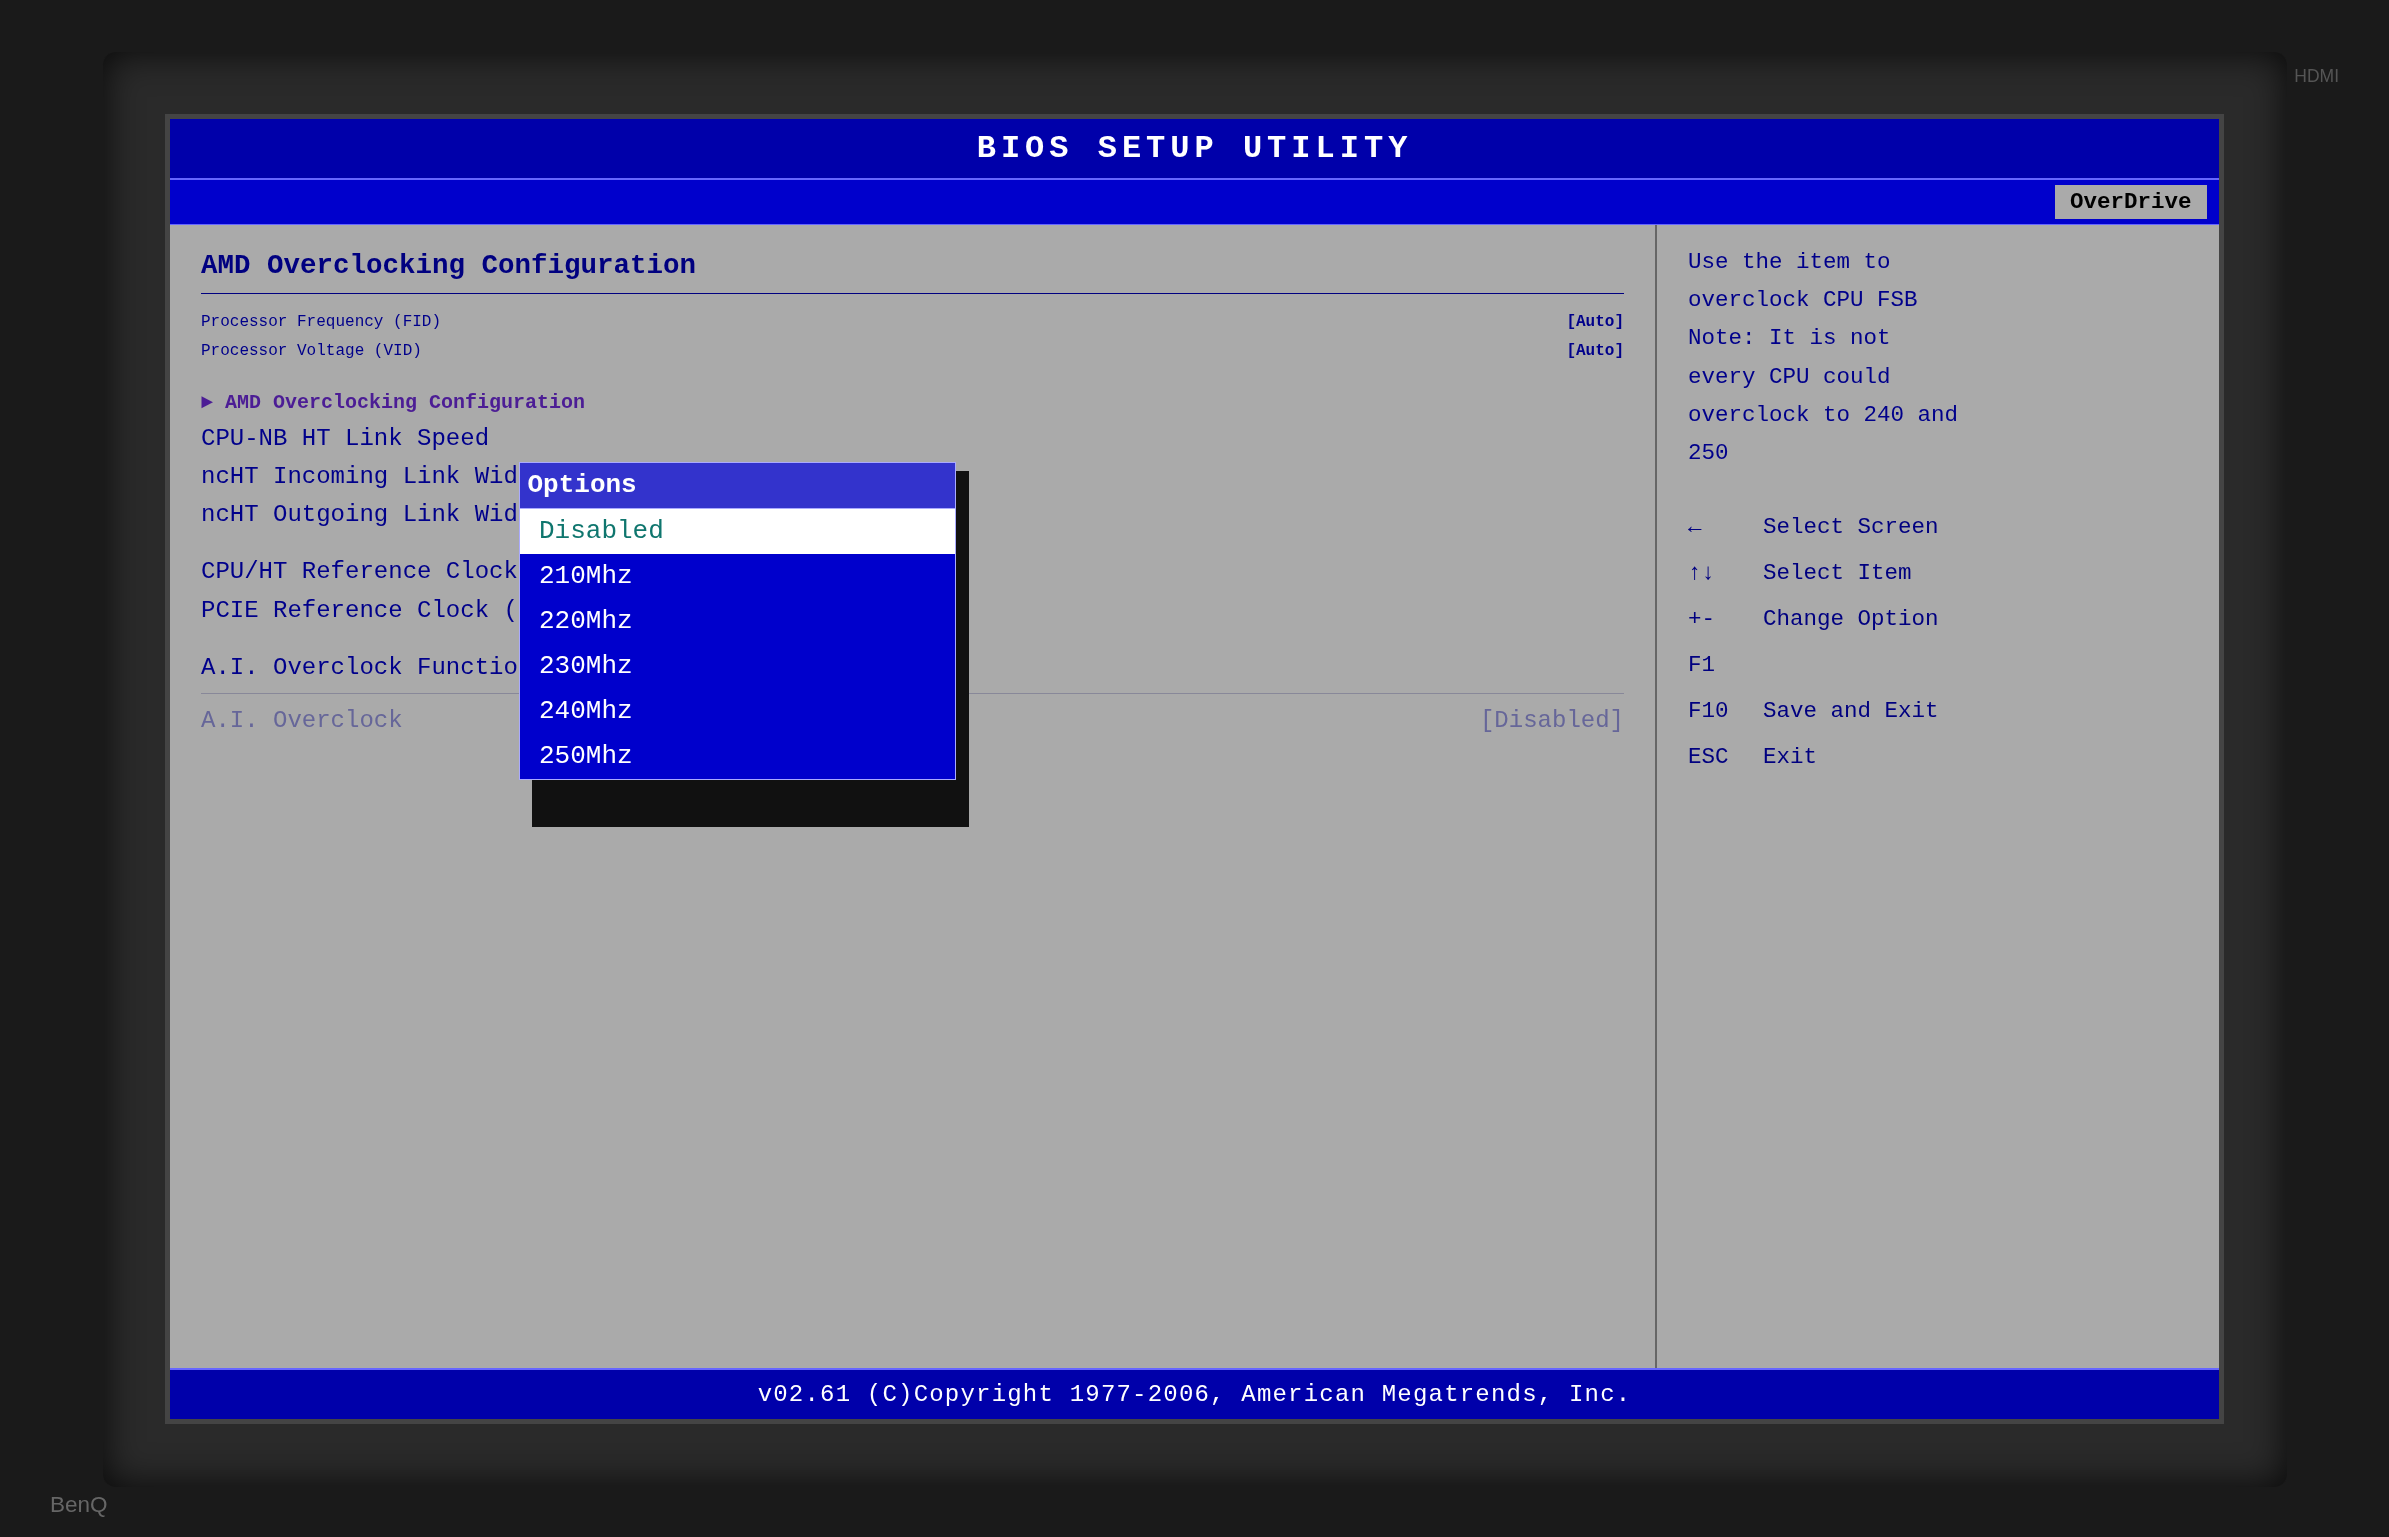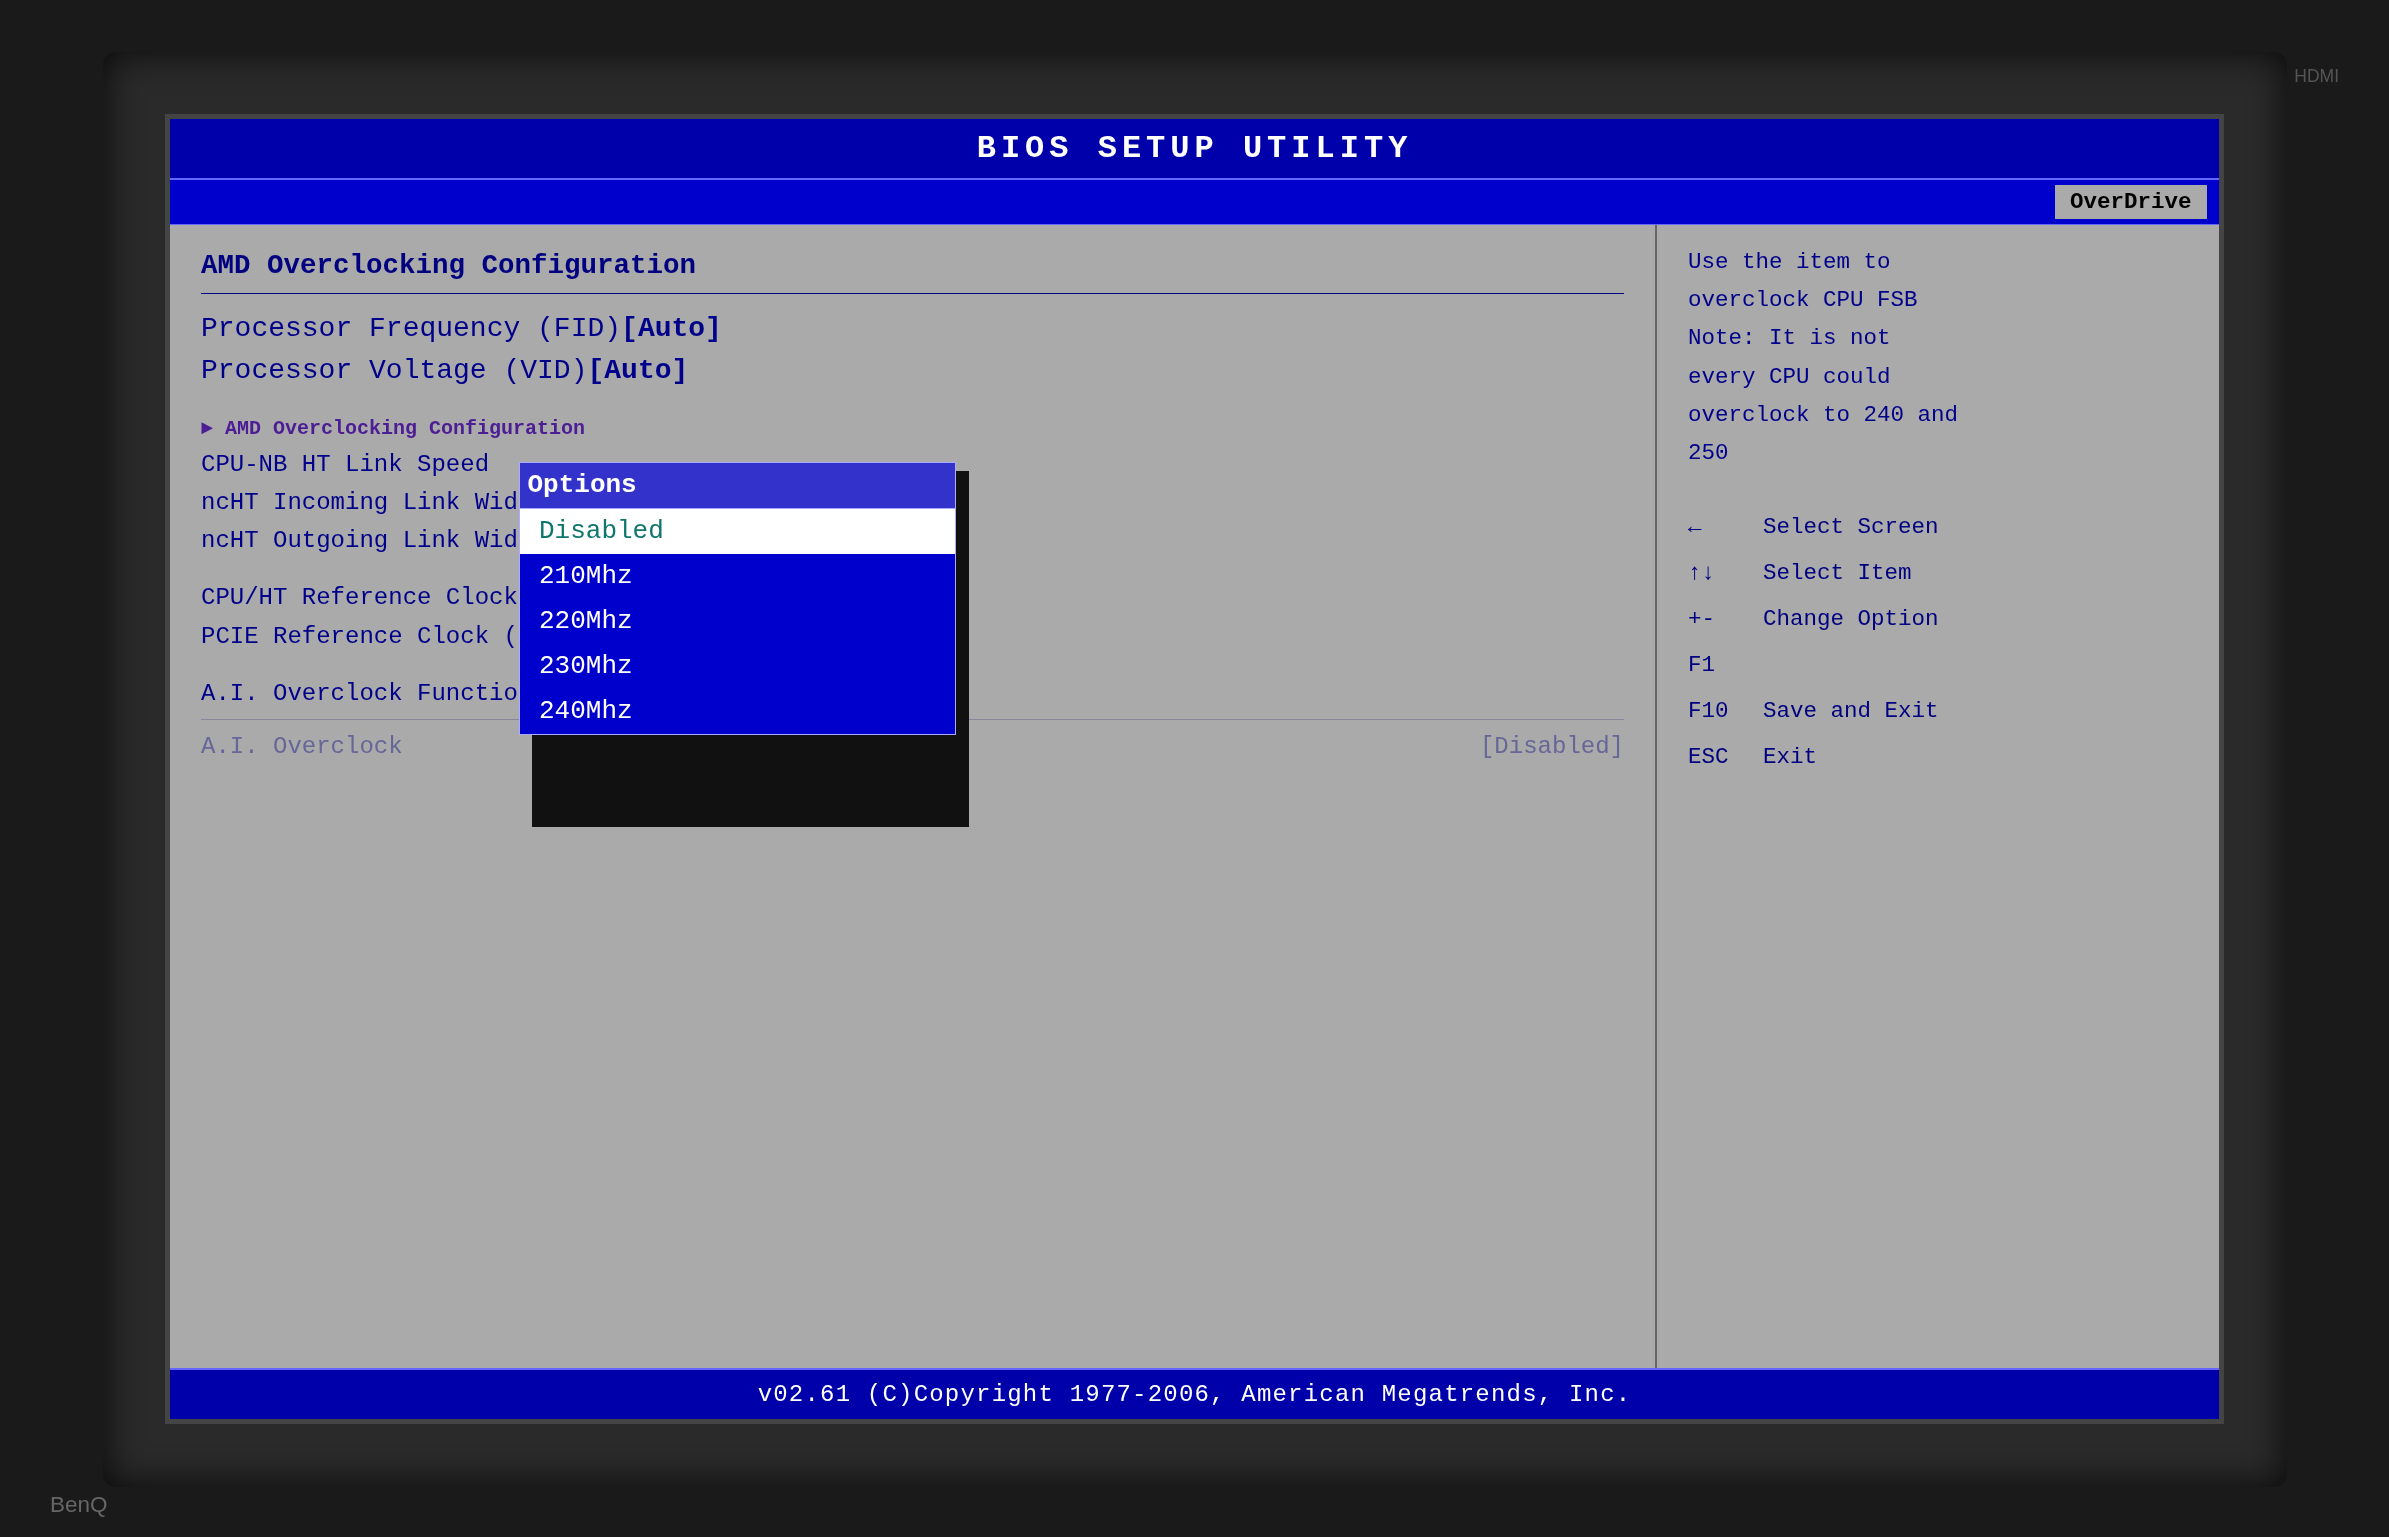--- a/index.html
+++ b/index.html
@@ -97,23 +97,24 @@
     }
 
     .divider {
       border: none;
       border-top: 1.9px solid #000080;
       margin-bottom: 19px;
     }
 
     .setting-row {
       display: flex;
+      justify-content: space-between;
       align-items: center;
       margin-bottom: 11.2px;
-      font-size: 28px;
+      font-size: 16px;
       color: #00008b;
     }
 
     .setting-label {
       color: #00008b;
     }
 
     .setting-value {
       color: #00008b;
       font-weight: bold;
@@ -313,20 +314,21 @@
 
         <div class="popup-shadow"></div>
 
         <div class="options-popup">
           <div class="popup-title-bar">Options</div>
           <div class="popup-item selected">Disabled</div>
           <div class="popup-item">210Mhz</div>
           <div class="popup-item">220Mhz</div>
           <div class="popup-item">230Mhz</div>
           <div class="popup-item">240Mhz</div>
+          <div class="popup-item">250Mhz</div>
         </div>
 
       </div>
 
       <div class="right-panel">
 
         <div style="font-size:22.5px; line-height:1.7; color:#00008b; margin-bottom:25px;">
           Use the item to<br>
           overclock CPU FSB<br>
           Note: It is not<br>

